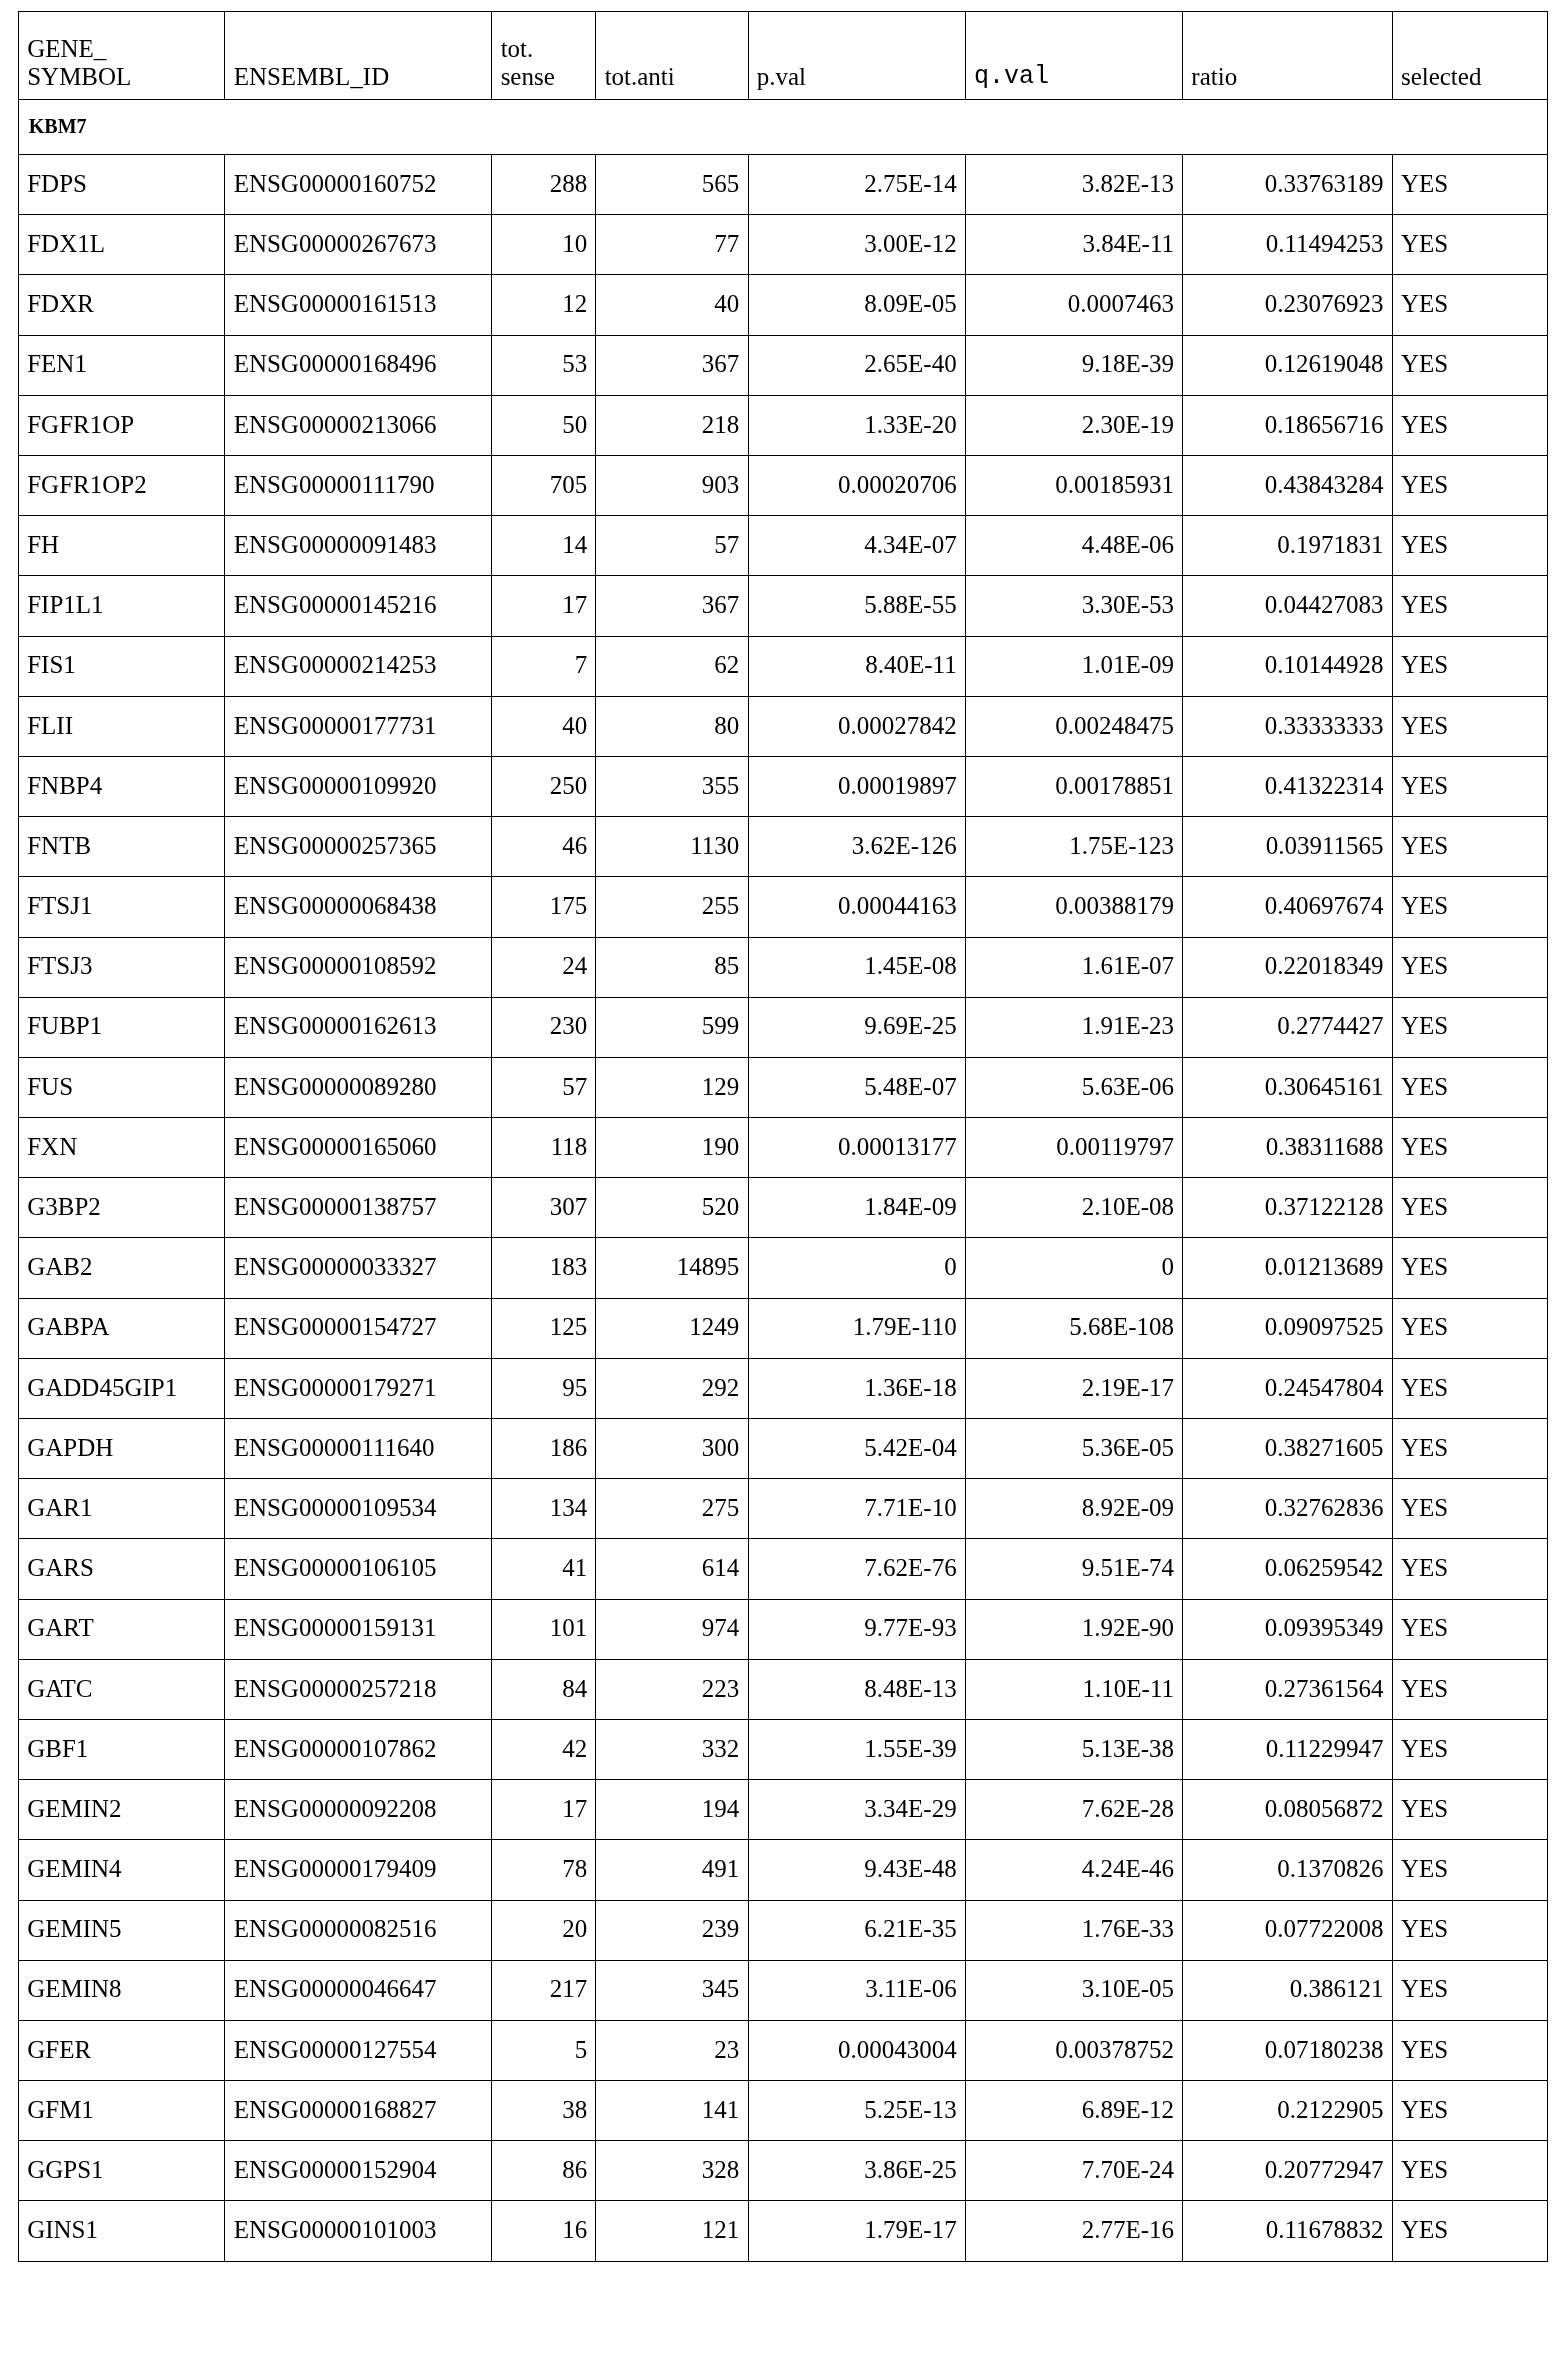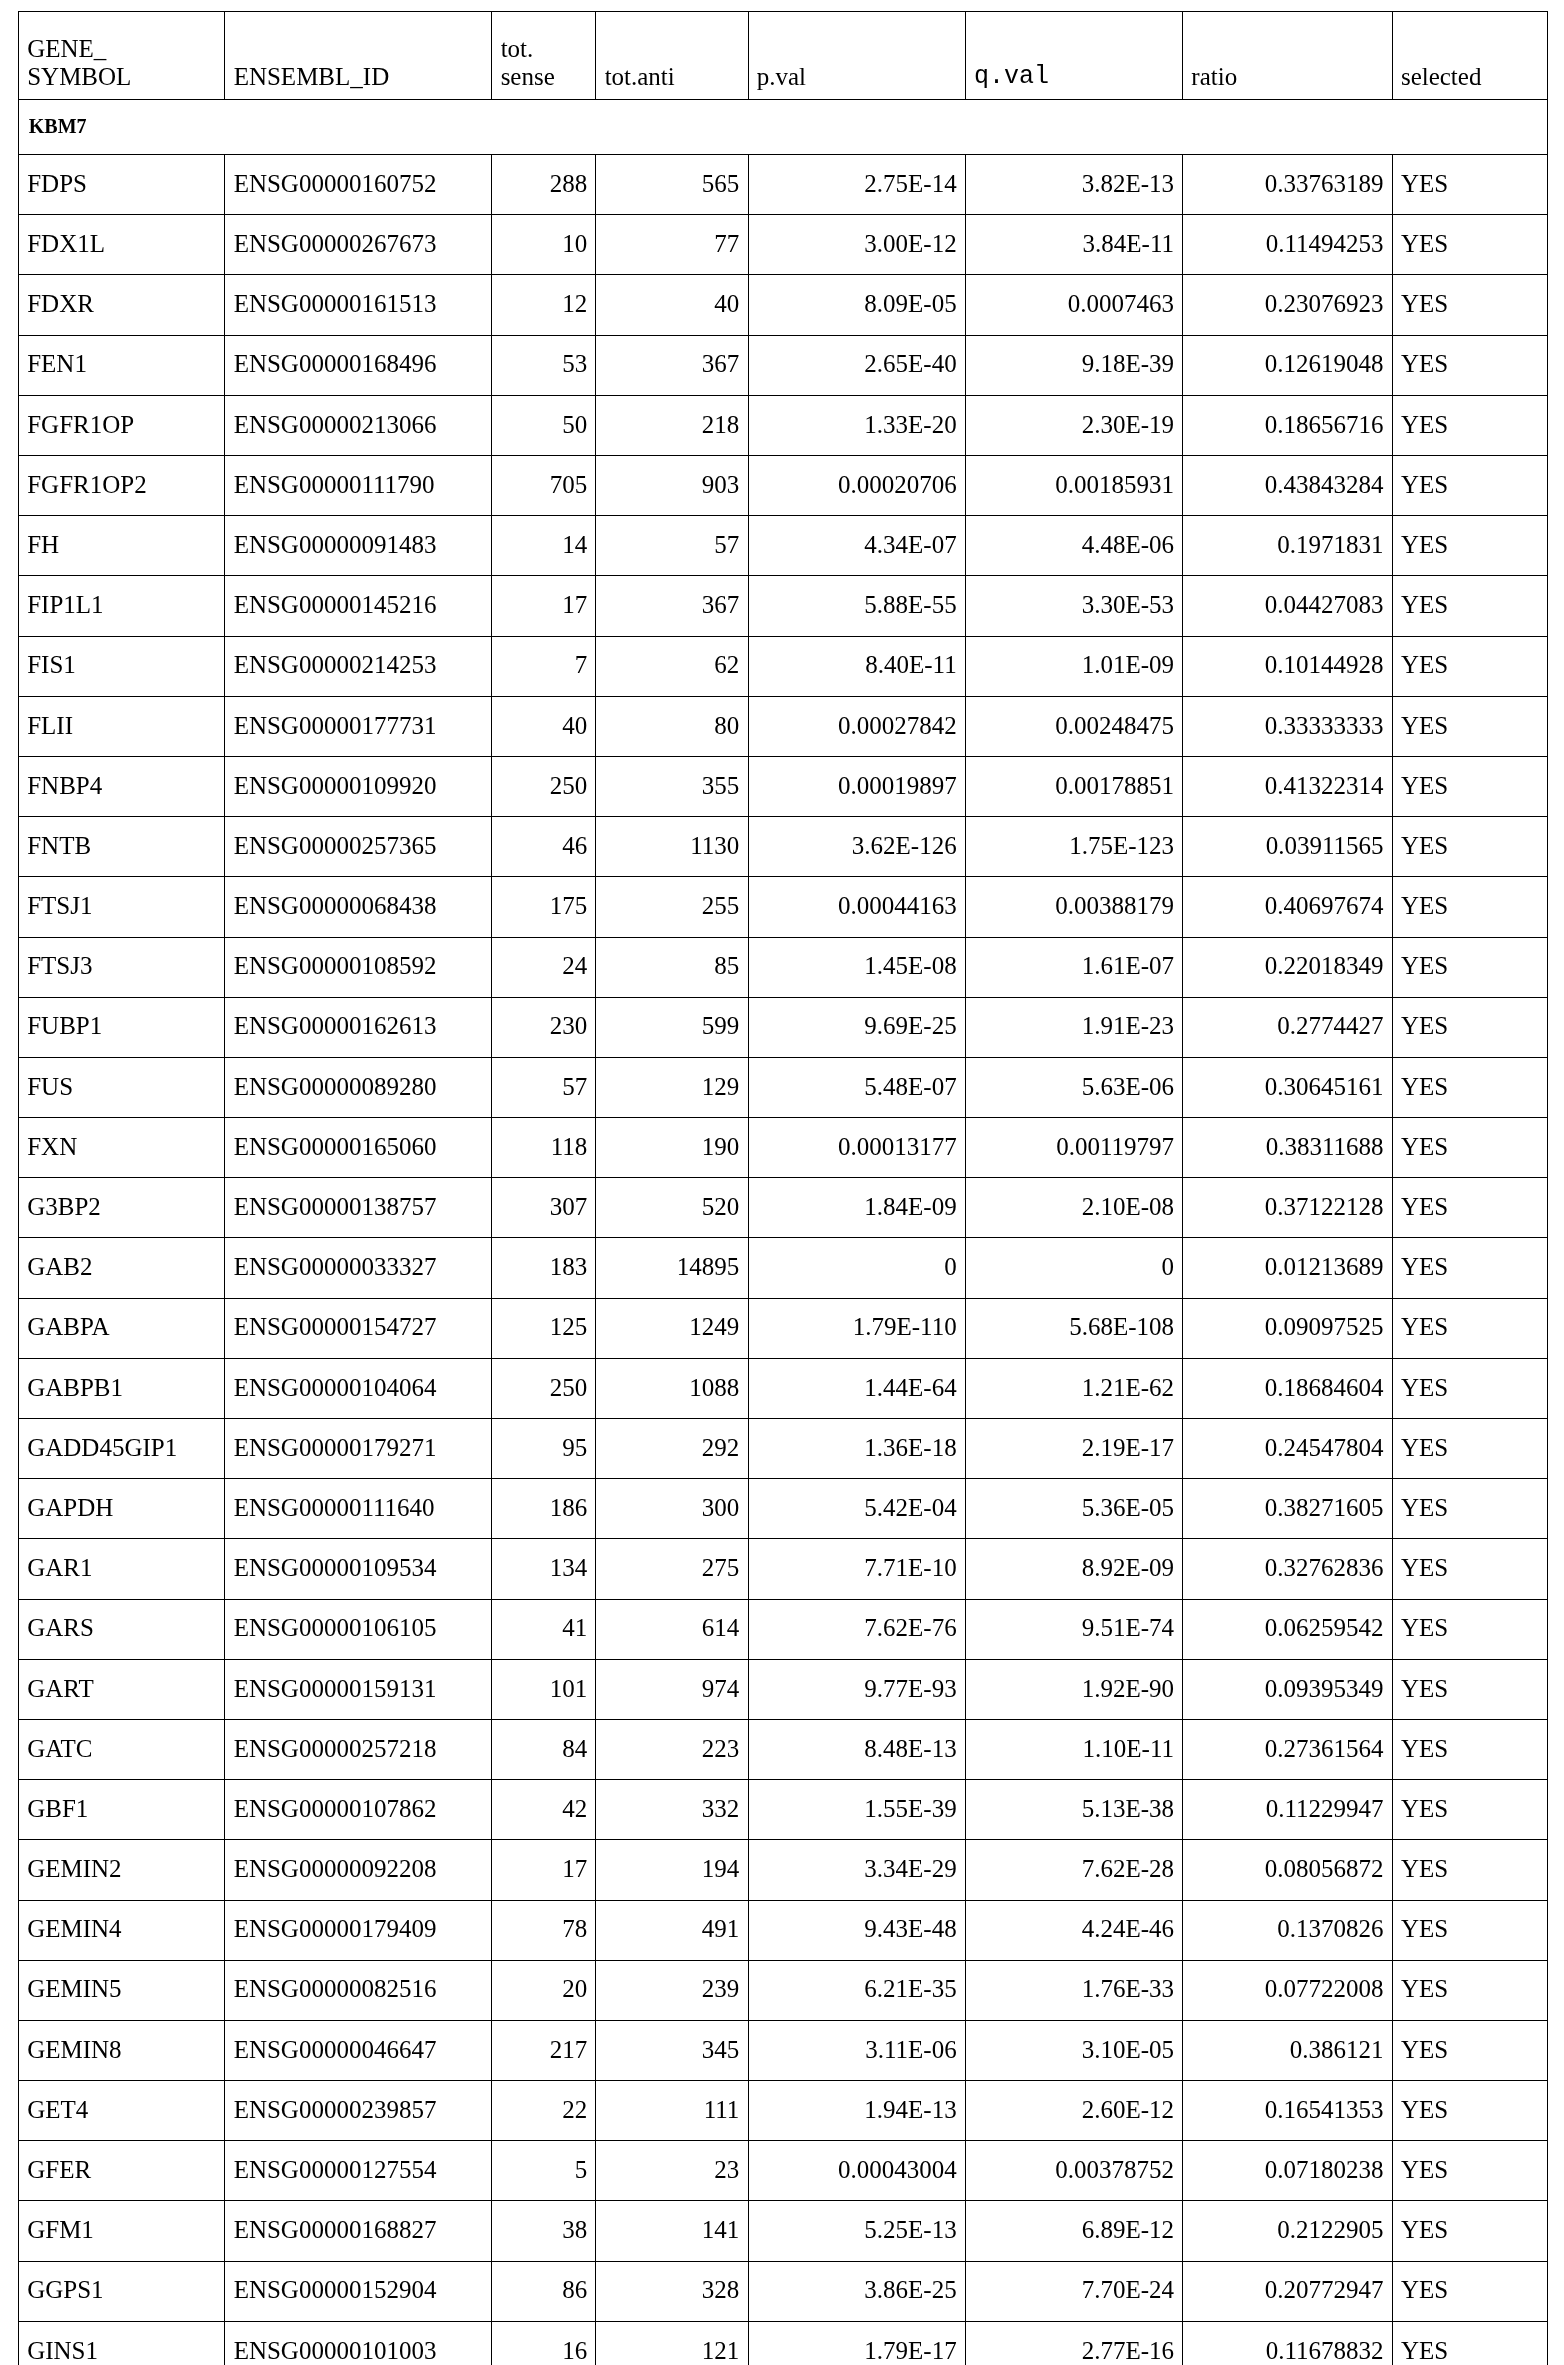--- a/index.html
+++ b/index.html
@@ -307,30 +307,20 @@
           <td class="gene">GABPA</td>
           <td class="ens">ENSG00000154727</td>
           <td class="num">125</td>
           <td class="num">1249</td>
           <td class="num">1.79E-110</td>
           <td class="num">5.68E-108</td>
           <td class="num">0.09097525</td>
           <td class="sel">YES</td>
         </tr>
         <tr>
-          <td class="gene">GABPB1</td>
-          <td class="ens">ENSG00000104064</td>
-          <td class="num">250</td>
-          <td class="num">1088</td>
-          <td class="num">1.44E-64</td>
-          <td class="num">1.21E-62</td>
-          <td class="num">0.18684604</td>
-          <td class="sel">YES</td>
-        </tr>
-        <tr>
           <td class="gene">GADD45GIP1</td>
           <td class="ens">ENSG00000179271</td>
           <td class="num">95</td>
           <td class="num">292</td>
           <td class="num">1.36E-18</td>
           <td class="num">2.19E-17</td>
           <td class="num">0.24547804</td>
           <td class="sel">YES</td>
         </tr>
         <tr>
@@ -427,30 +417,20 @@
           <td class="gene">GEMIN8</td>
           <td class="ens">ENSG00000046647</td>
           <td class="num">217</td>
           <td class="num">345</td>
           <td class="num">3.11E-06</td>
           <td class="num">3.10E-05</td>
           <td class="num">0.386121</td>
           <td class="sel">YES</td>
         </tr>
         <tr>
-          <td class="gene">GET4</td>
-          <td class="ens">ENSG00000239857</td>
-          <td class="num">22</td>
-          <td class="num">111</td>
-          <td class="num">1.94E-13</td>
-          <td class="num">2.60E-12</td>
-          <td class="num">0.16541353</td>
-          <td class="sel">YES</td>
-        </tr>
-        <tr>
           <td class="gene">GFER</td>
           <td class="ens">ENSG00000127554</td>
           <td class="num">5</td>
           <td class="num">23</td>
           <td class="num">0.00043004</td>
           <td class="num">0.00378752</td>
           <td class="num">0.07180238</td>
           <td class="sel">YES</td>
         </tr>
         <tr>

